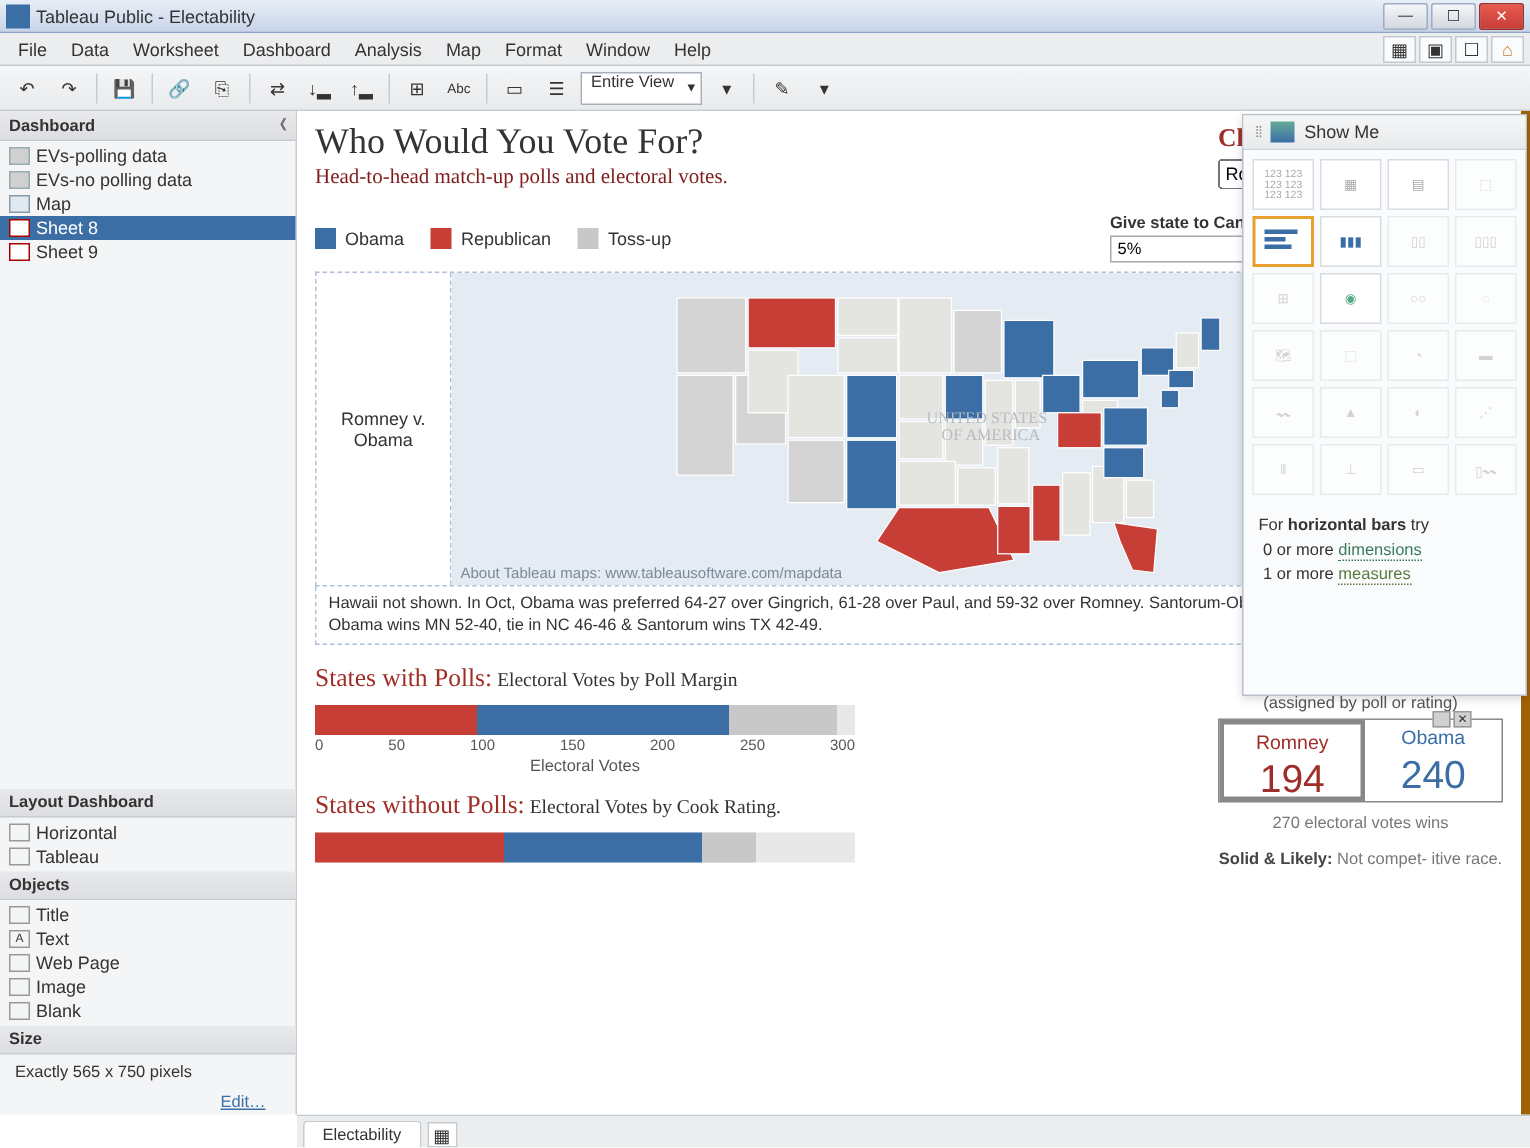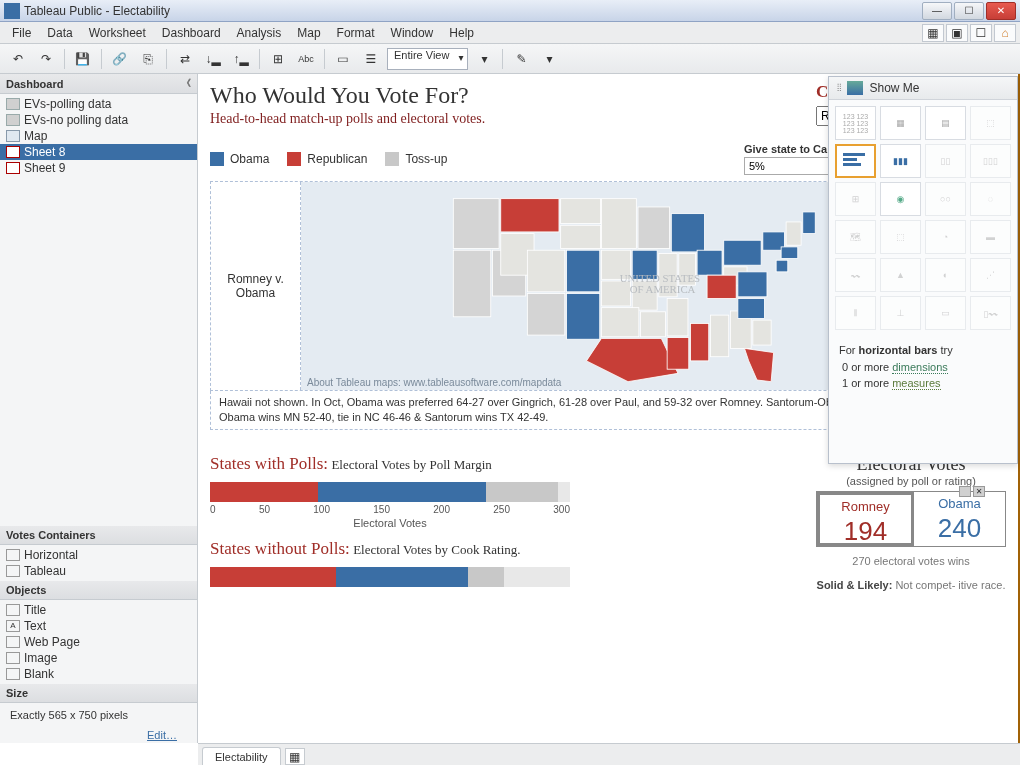--- a/index.html
+++ b/index.html
@@ -40,21 +40,21 @@
 .sideicon { width: 14px; height: 12px; display: inline-block; }
 .sideicon.worksheet { background: #d0d0d0; border: 1px solid #9aa; }
 .sideicon.map { background: #e0e8f0; border: 1px solid #89a; }
 .sideicon.sheet { background: #fff; border: 1px solid #a00; }
 .sideflex { flex: 1; }
 .sideitem2 { display: flex; align-items: center; padding: 1px 6px; gap: 4px; }
 .siicon { width: 14px; height: 12px; border: 1px solid #999; display: inline-block; }
 .editlink { text-align: right; padding: 2px 20px; color: #3a6ea5; text-decoration: underline; font-size: 11px; }
 
 
-.canvas { flex: 1; background: #fff; position: relative; overflow: hidden; border-right: 2px solid #a16207; }
+.canvas { flex: 1; background: #fff; position: relative; overflow: hidden; border-right: 6px solid #a16207; }
 
 .dashcontent { padding: 8px 12px; }
 .headrow { display: flex; justify-content: space-between; align-items: flex-start; }
 .mainttl { font-family: Georgia, serif; font-size: 24px; color: #333; }
 .subttl { font-family: Georgia, serif; font-size: 14px; color: #7f1d1d; margin-top: 2px; }
 .choosec { text-align: left; width: 190px; }
 .choosec .lbl { font-family: Georgia, serif; font-size: 17px; color: #a02e28; font-weight: bold; }
 .choosec select { width: 175px; margin-top: 4px; font-size: 12px; height: 20px; }
 
 .legendrow { display: flex; align-items: center; gap: 18px; margin-top: 16px; }
@@ -71,21 +71,21 @@
 .slider { width: 130px; height: 4px; background: #c0c0c0; position: relative; margin-top: 2px; }
 .slider .thumb { position: absolute; top: -6px; right: 18px; width: 10px; height: 16px; background: #e8e8e8; border: 1px solid #888; border-radius: 2px; }
 
 .mapsection { border: 1px dashed #b0c0d8; display: flex; margin-top: 6px; height: 210px; position: relative; }
 .maplabel { width: 90px; display: flex; align-items: center; justify-content: center; font-size: 12px; text-align: center; border-right: 1px dashed #b0c0d8; padding: 6px; }
 .maparea { flex: 1; background: #e4ebf2; position: relative; overflow: hidden; }
 
 .mapnote { position: absolute; bottom: 2px; left: 6px; font-size: 10px; color: #7a8a9a; }
 .caption { border: 1px dashed #b0c0d8; border-top: none; padding: 4px 8px; font-size: 11px; line-height: 1.35; }
 
-.pollsrow { display: flex; margin-top: 24px; gap: 18px; }
+.pollsrow { display: flex; margin-top: 12px; gap: 18px; }
 .pollscol { flex: 1; }
 .secttl { font-family: Georgia, serif; font-size: 17px; color: #a02e28; display: inline; }
 .secsub { font-family: Georgia, serif; font-size: 13px; color: #333; }
 
 .barwrap { margin-top: 8px; }
 .barchart { height: 20px; display: flex; width: 360px; background: #e8e8e8; }
 .barseg { height: 100%; }
 .baraxis { display: flex; justify-content: space-between; width: 360px; font-size: 10px; color: #555; margin-top: 2px; }
 .barlbl { text-align: center; font-size: 11px; color: #555; width: 360px; margin-top: 2px; }
 
@@ -222,21 +222,21 @@
           <span class="sideicon sheet"></span>
           <span>Sheet 8</span>
         </div>
       <div class="sideitem">
           <span class="sideicon sheet"></span>
           <span>Sheet 9</span>
         </div>
     </div>
     <div class="sideflex"></div>
     <div class="sidepanel-hdr">
-        <span>Votes Containers</span>
+        <span>Layout Dashboard</span>
       </div>
     <div class="sidelist">
       <div class="sideitem2">
           <span class="siicon"></span>
           <span>Horizontal</span>
         </div>
       <div class="sideitem2">
           <span class="siicon"></span>
           <span>Tableau</span>
         </div>

